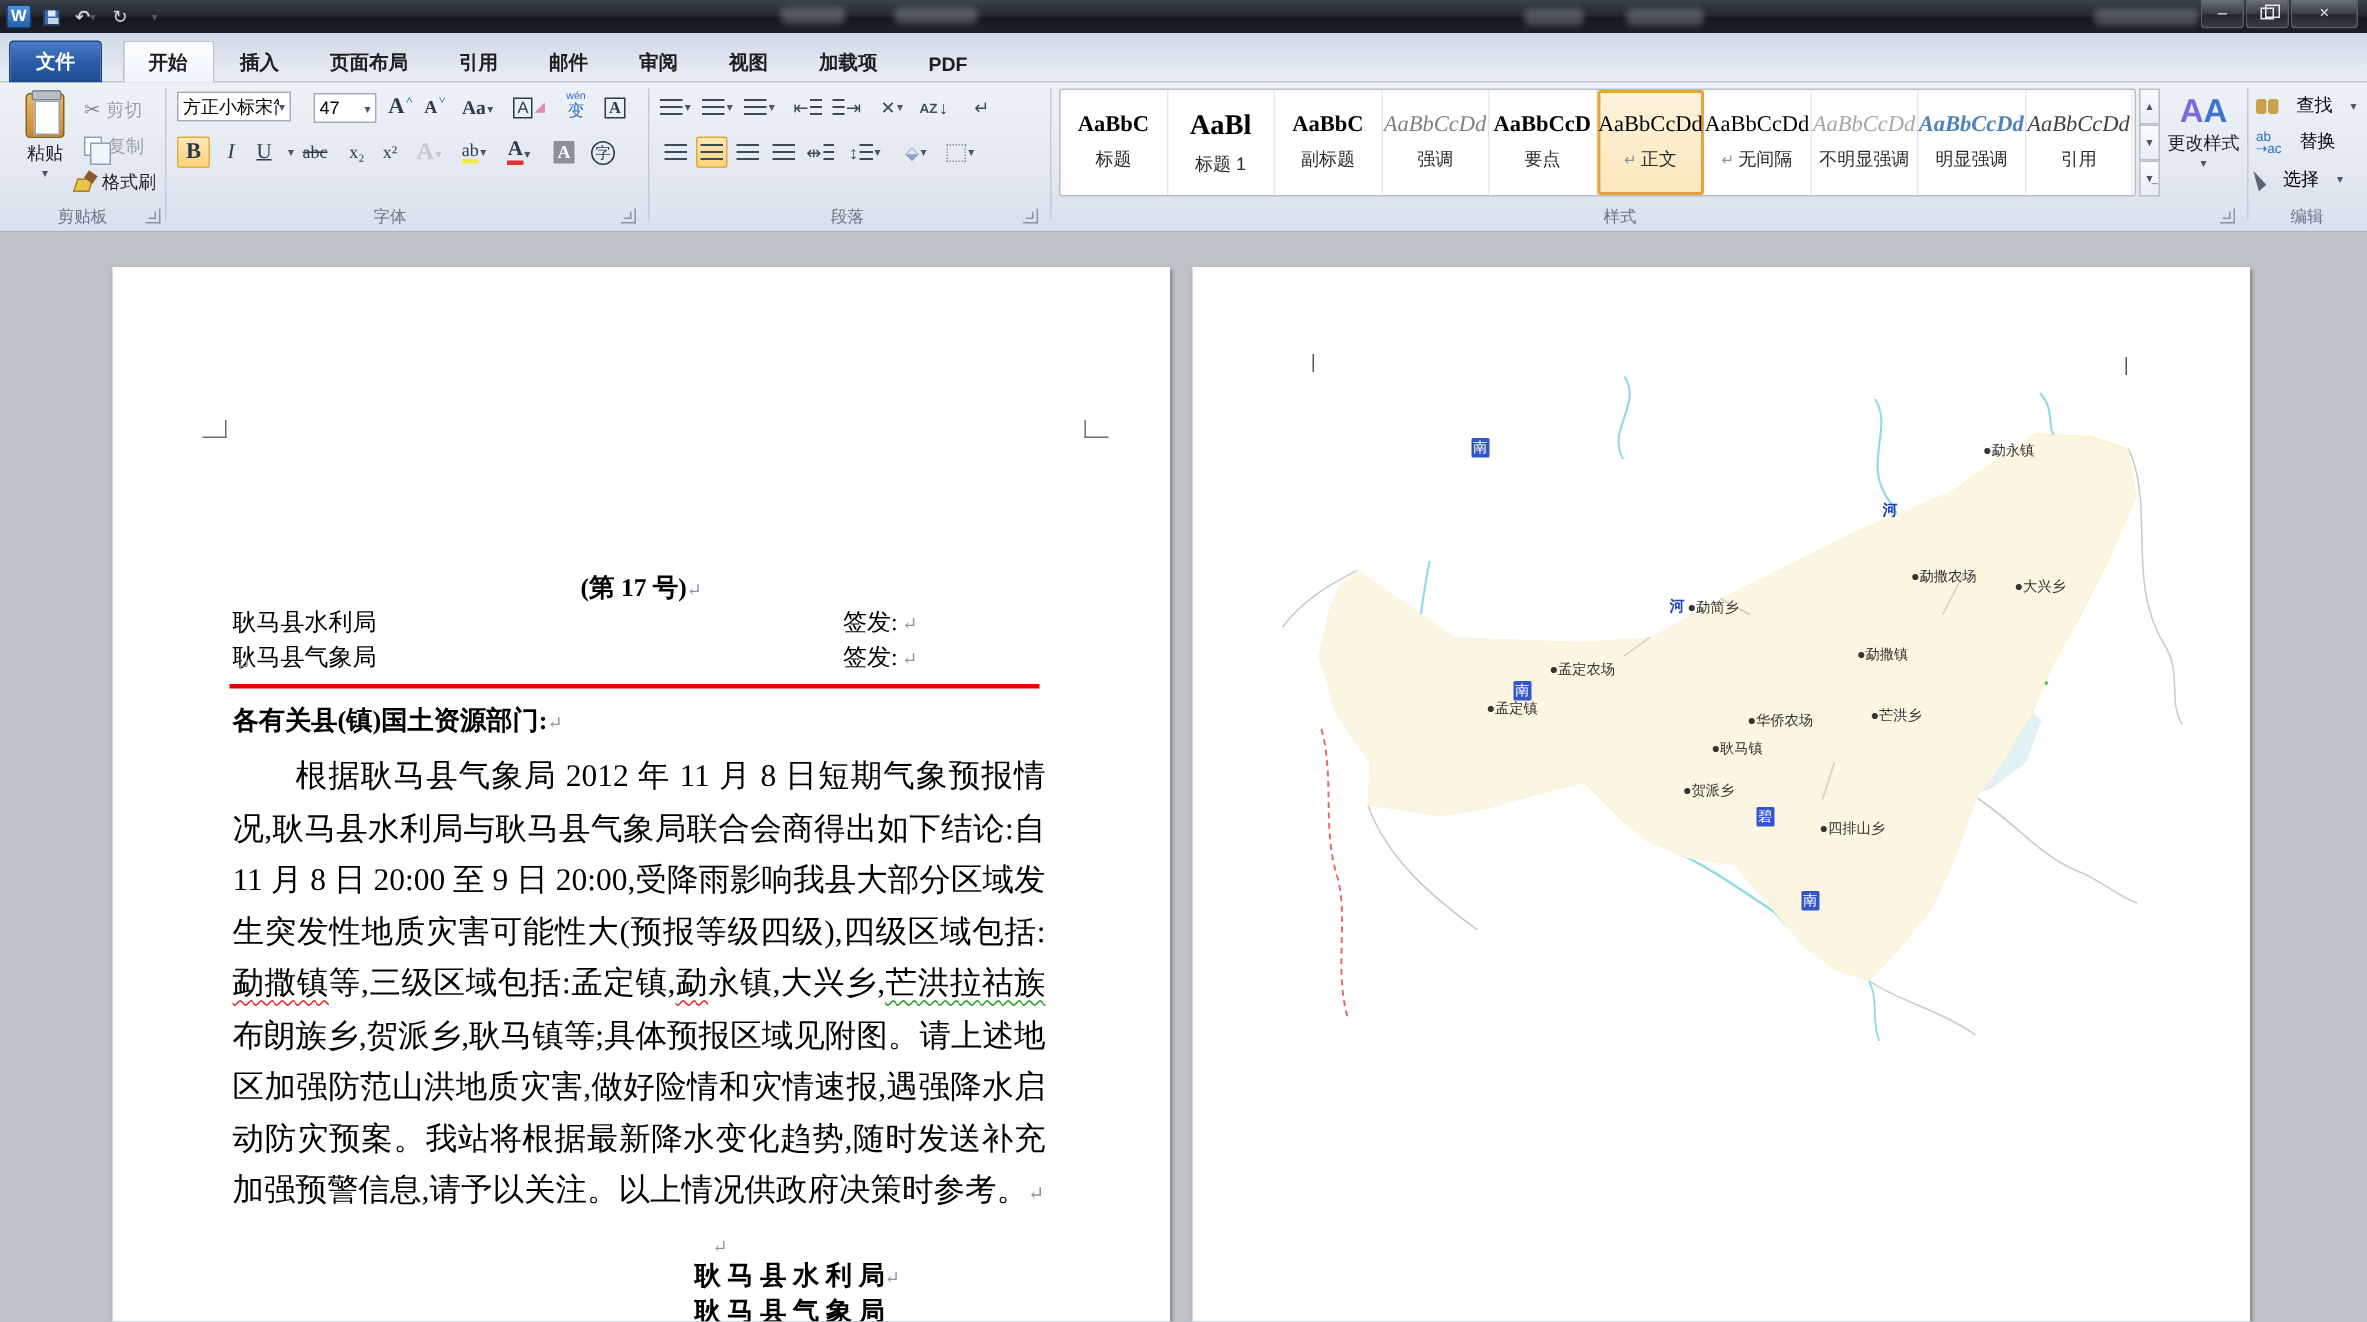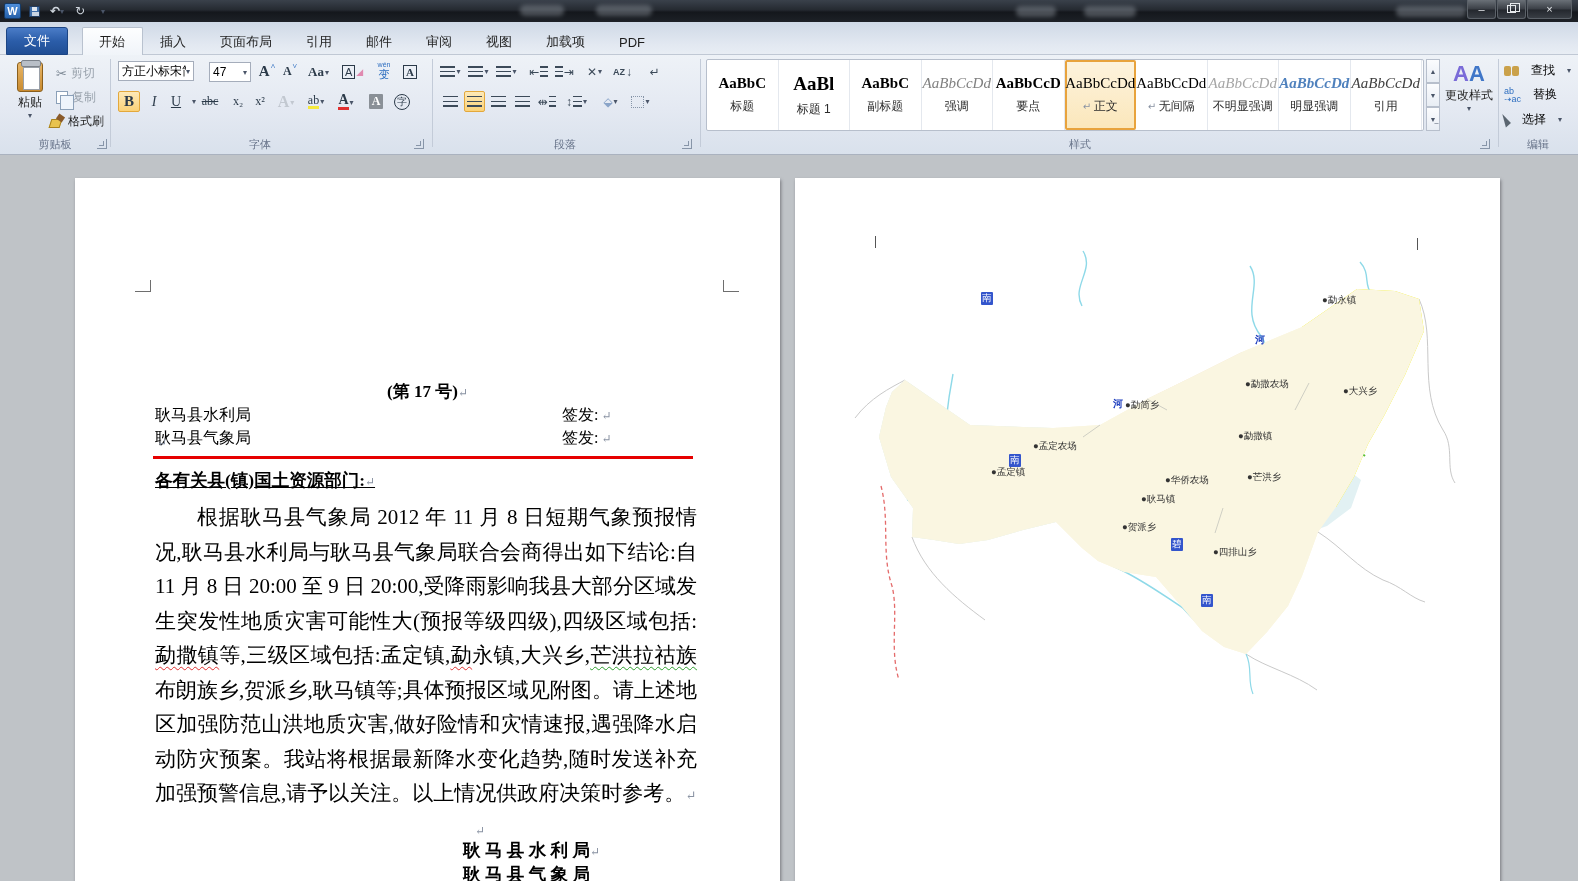--- a/index.html
+++ b/index.html
@@ -30,21 +30,21 @@
   .winbtn { width:29px; height:19px; border:1px solid #5b6168; border-top:none;
     background:linear-gradient(#6a7077,#3a3f46 50%,#24282e 55%,#383d44);
     color:#e6e9ec; font-size:11px; display:flex; align-items:center; justify-content:center;
     border-radius:0 0 3px 3px; margin-left:1px; }
   .winbtn.close { width:45px; }
   .restore-ic { width:9px; height:8px; border:1px solid #e6e9ec; position:relative; background:transparent; }
   .restore-ic:before { content:""; position:absolute; left:2px; top:-3px; width:8px; height:7px; border:1px solid #e6e9ec; }
 
   
   .tabrow { position:absolute; left:0; top:22px; width:1578px; height:33px;
-    background:linear-gradient(#cfd9e6,#e2e8f1 70%,#e8edf4); border-bottom:1px solid #c0c8d4; }
+    background:linear-gradient(#cfd9e6,#e2e8f1 70%,#e8edf4); border-bottom:1px solid #c0c8d4;font-weight:bold; }
   .tabs { display:flex; align-items:flex-end; height:33px; padding-left:6px; }
   .tab { height:26px; padding:0 17px; display:flex; align-items:center; font-size:13px;
     color:#1e1e1e; white-space:nowrap; }
   .tab.file { background:linear-gradient(#4a7cc7,#2b5da9 50%,#204e94); color:#fff;
     border:1px solid #1c4584; border-radius:3px 3px 0 0; margin-right:14px; height:28px; }
   .tab.active { background:linear-gradient(#fdfeff,#f0f4f9); border:1px solid #b9c2cf; border-bottom:none;
     border-radius:2px 2px 0 0; height:28px;padding-left:16px; }
 
   
   .ribbon { position:absolute; left:0; top:55px; width:1578px; height:100px;
@@ -152,21 +152,21 @@
   .doc-title { position:absolute; left:0; top:112px; width:100%; text-align:center; color:#e60000;
     font-size:43px; font-weight:bold; letter-spacing:1px; white-space:nowrap; }
   .doc-title .pmark { font-size:14px; color:#8a93a3; font-weight:normal; }
   .issue-line { position:absolute; left:0; top:202px; width:100%; text-align:center; font-size:17px;
     font-weight:bold; }
   .pmark { color:#8a93a3; font-weight:normal; }
   .org-line { position:absolute; left:80px; width:542px; height:23px; font-size:16px; display:flex; }
   .org-line .sign { position:absolute; left:407px; }
   .pre-rule-mark { position:absolute; left:82px; top:258px; font-size:12px; color:#8a93a3; }
   .red-rule { position:absolute; left:78px; top:278px; width:540px; height:3px; background:#e60000; }
-  .salutation { position:absolute; left:80px; top:290px; font-size:17.5px; font-weight:bold;text-decoration:underline; }
+  .salutation { position:absolute; left:80px; top:290px; font-size:17.5px; font-weight:bold; }
   .body-text { position:absolute; left:80px; top:322px; width:542px; font-size:21px; line-height:34.5px;
     text-align:justify; text-indent:2em; color:#000; }
   .sq-red { text-decoration:underline wavy #e03030 1px; text-underline-offset:4px; }
   .sq-green { text-decoration:underline wavy #2f9e2f 1px; text-underline-offset:4px; }
   .footer-mark { position:absolute; left:400px; top:646px; font-size:12px; color:#8a93a3; }
   .footer-line { position:absolute; left:388px; font-size:17.5px; font-weight:bold; white-space:nowrap; }
 
   
   .mapsvg { position:absolute; left:0; top:0; }
   .legend { position:absolute; left:92px; top:96px; width:84px; height:74px; background:#fff;
@@ -526,21 +526,21 @@
 
       <use href="#county" fill="none" stroke="#c1a0d4" stroke-width="3" stroke-linejoin="round"></use>
 
       <path d="M86,308 C95,342 86,375 97,408 C104,436 94,470 104,502" fill="none" stroke="#e46a6a" stroke-width="1.3" stroke-dasharray="4 3"></path>
 
       <path d="M288,259 L305,247 M352,221 L372,232 M500,232 L514,205 M428,330 L420,355" fill="none" stroke="#cfcfc4" stroke-width="1"></path>
     </svg>
 
     <div id="maplabels">
         <div class="maplab" style="left: 527px; top: 116px;">●勐永镇</div>
-        <div class="maplab" style="left: 450px; top: 200px;">●勐撒农场</div>
+        <div class="maplab" style="left: 479px; top: 200px;">●勐撒农场</div>
         <div class="maplab" style="left: 443px; top: 217px; margin-top: 35px;">●勐撒镇</div>
         <div class="maplab" style="left: 548px; top: 207px;">●大兴乡</div>
         <div class="maplab" style="left: 330px; top: 221px;">●勐简乡</div>
         <div class="maplab" style="left: 238px; top: 262px;">●孟定农场</div>
         <div class="maplab" style="left: 196px; top: 288px;">●孟定镇</div>
         <div class="maplab" style="left: 370px; top: 296px;">●华侨农场</div>
         <div class="maplab" style="left: 346px; top: 315px;">●耿马镇</div>
         <div class="maplab" style="left: 327px; top: 343px;">●贺派乡</div>
         <div class="maplab" style="left: 452px; top: 293px;">●芒洪乡</div>
         <div class="maplab" style="left: 418px; top: 368px;">●四排山乡</div>

